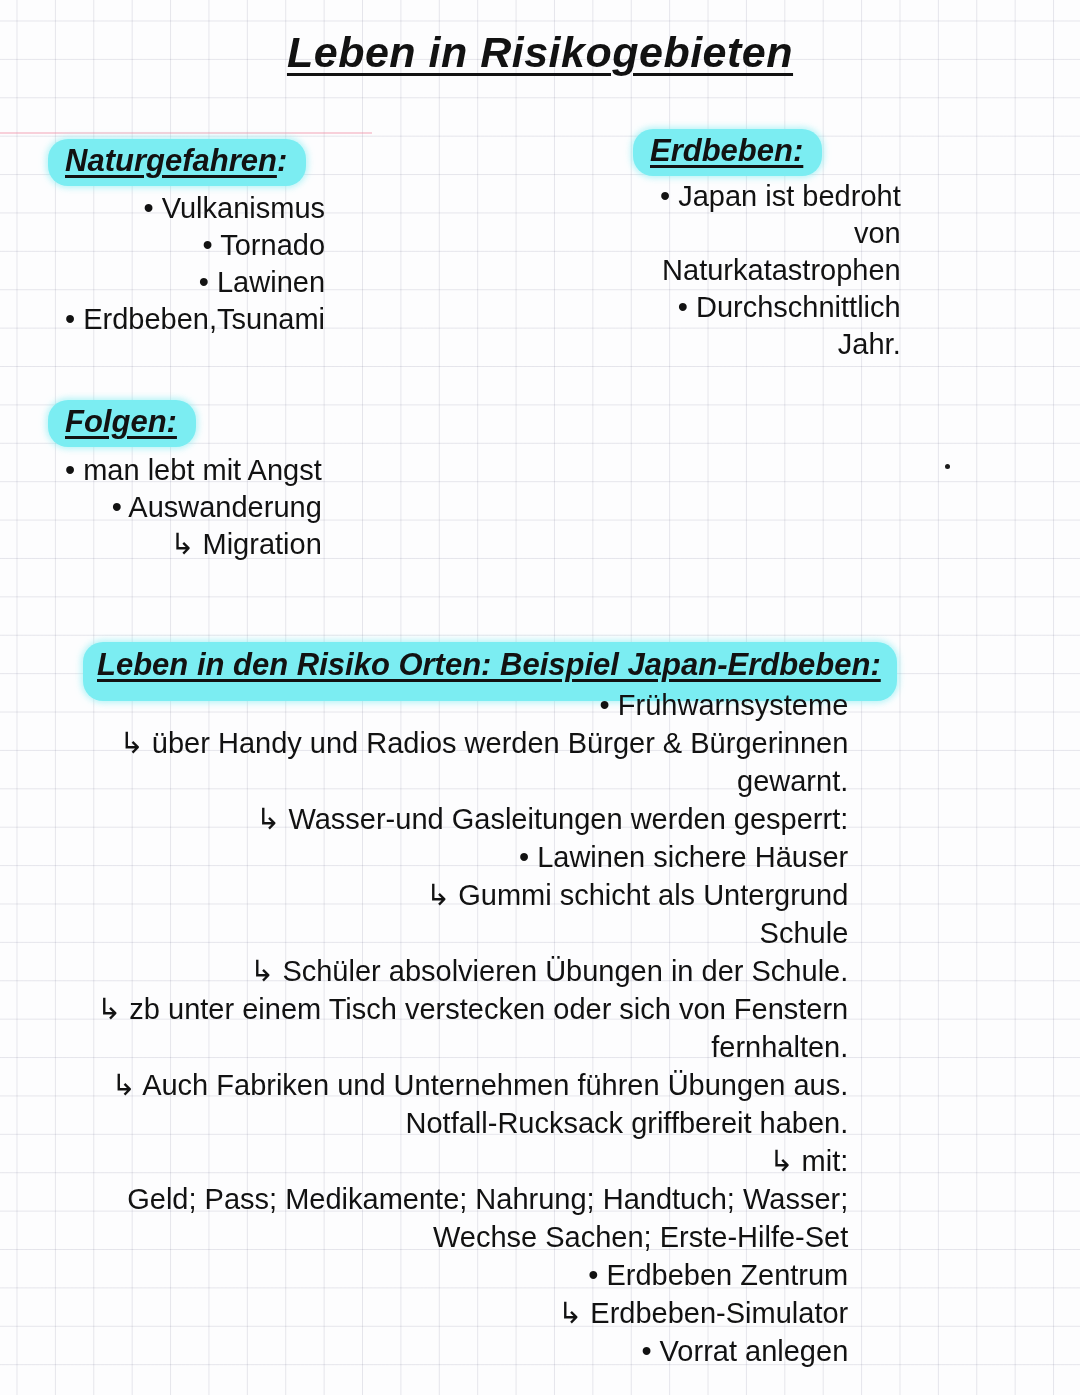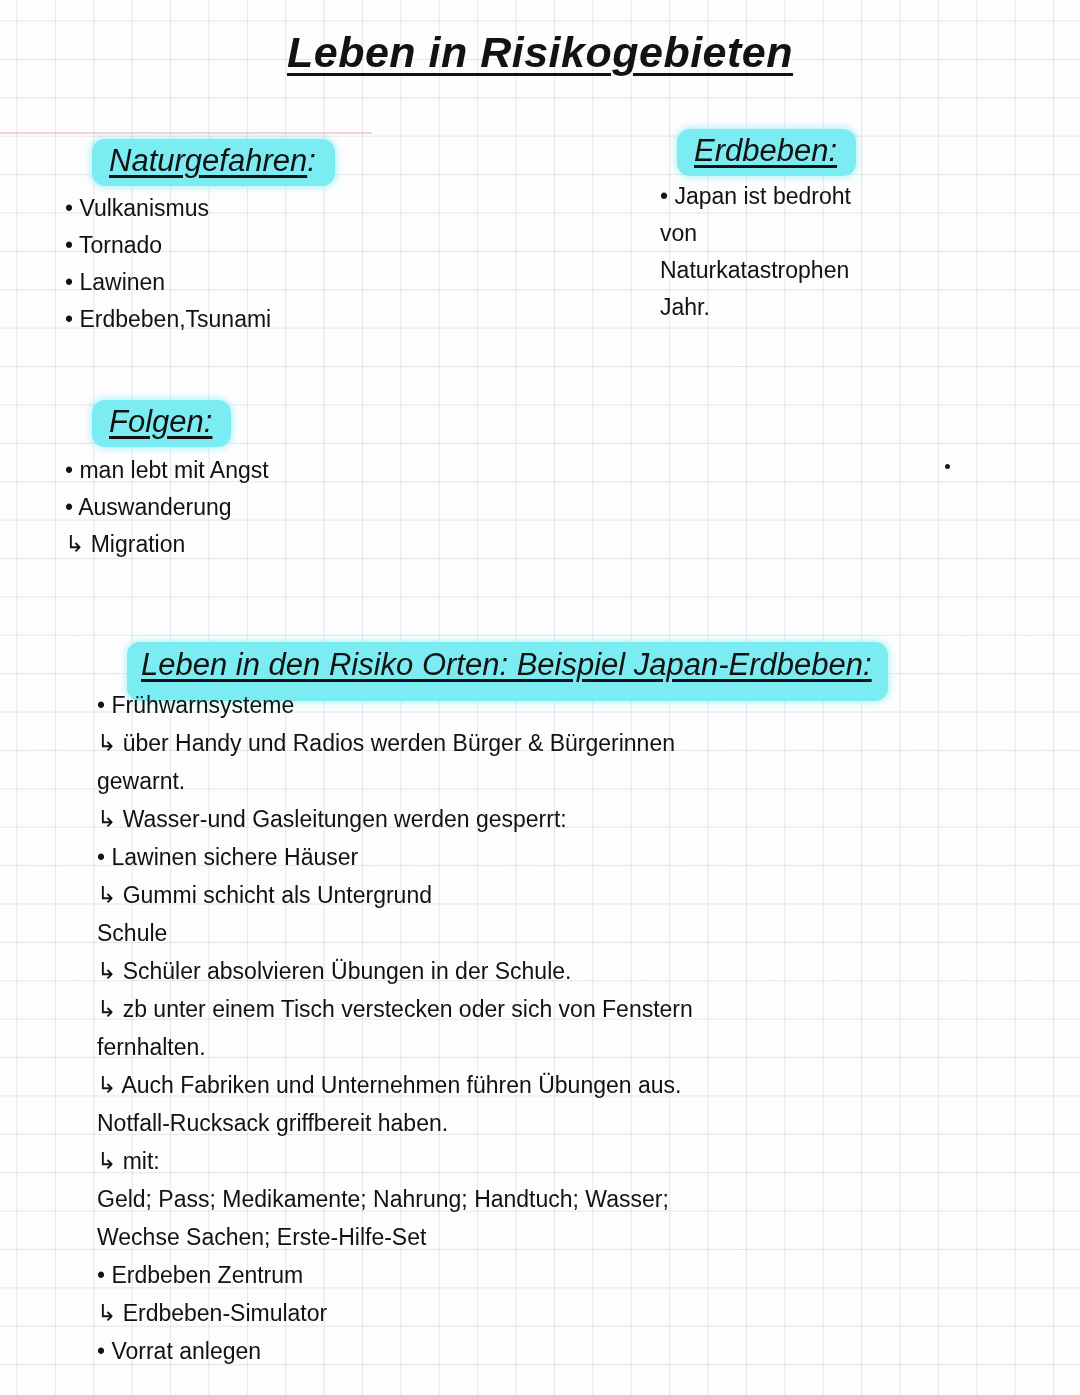--- a/index.html
+++ b/index.html
@@ -27,34 +27,33 @@
     letter-spacing: 0.5px;
   }
   .title .u {
     text-decoration: underline;
     text-decoration-thickness: 3px;
     text-underline-offset: 6px;
   }
   .hl {
     display: inline-block;
     background: #7bedf2;
-    border-radius: 13px;
-    font-weight: normal; font-style: italic;
+    border-radius: 20px;
+    font-weight: bold; font-style: italic;
     white-space: nowrap;
     box-shadow: 0 0 6px 2px rgba(123,237,242,0.55);
-    margin-left: 44px;
   }
   .hl .u {
     text-decoration: underline;
     text-decoration-thickness: 2.5px;
     text-underline-offset: 4px;
   }
   .h-side { font-size: 31px; padding: 4px 19px 7px 17px; }
   .h-main { font-size: 31px; padding: 5px 16px 18px 14px; }
-  .lines  { font-size: 23px; }
+  .lines  { font-size: 29px; text-align: right; }
   .lines > div { white-space: nowrap; }
   .lh37 > div { height: 37px; line-height: 37px; }
   .lh38 > div { height: 38px; line-height: 38px; }
   .dot {
     width: 5px; height: 5px;
     background: #1c1c1c; border-radius: 50%;
   }
   .smudge {
     height: 2px;
     background: rgba(240,140,165,0.40);
@@ -81,20 +80,21 @@
     <div>• Erdbeben,Tsunami</div>
   </div>
 
   <div class="abs hl h-side" style="left:633px; top:129px;">
     <span class="u">Erdbeben:</span>
   </div>
   <div class="abs lines lh37" style="left:660px; top:178px;">
     <div>• Japan ist bedroht</div>
     <div>von</div>
     <div>Naturkatastrophen</div>
+    <div>• Durchschnittlich</div>
     <div>Jahr.</div>
   </div>
 
   <div class="abs dot" style="left:945px; top:464px;"></div>
 
   <div class="abs hl h-side" style="left:48px; top:400px;text-align:center;">
     <span class="u">Folgen:</span>
   </div>
   <div class="abs lines lh37" style="left:65px; top:452px;">
     <div>• man lebt mit Angst</div>

